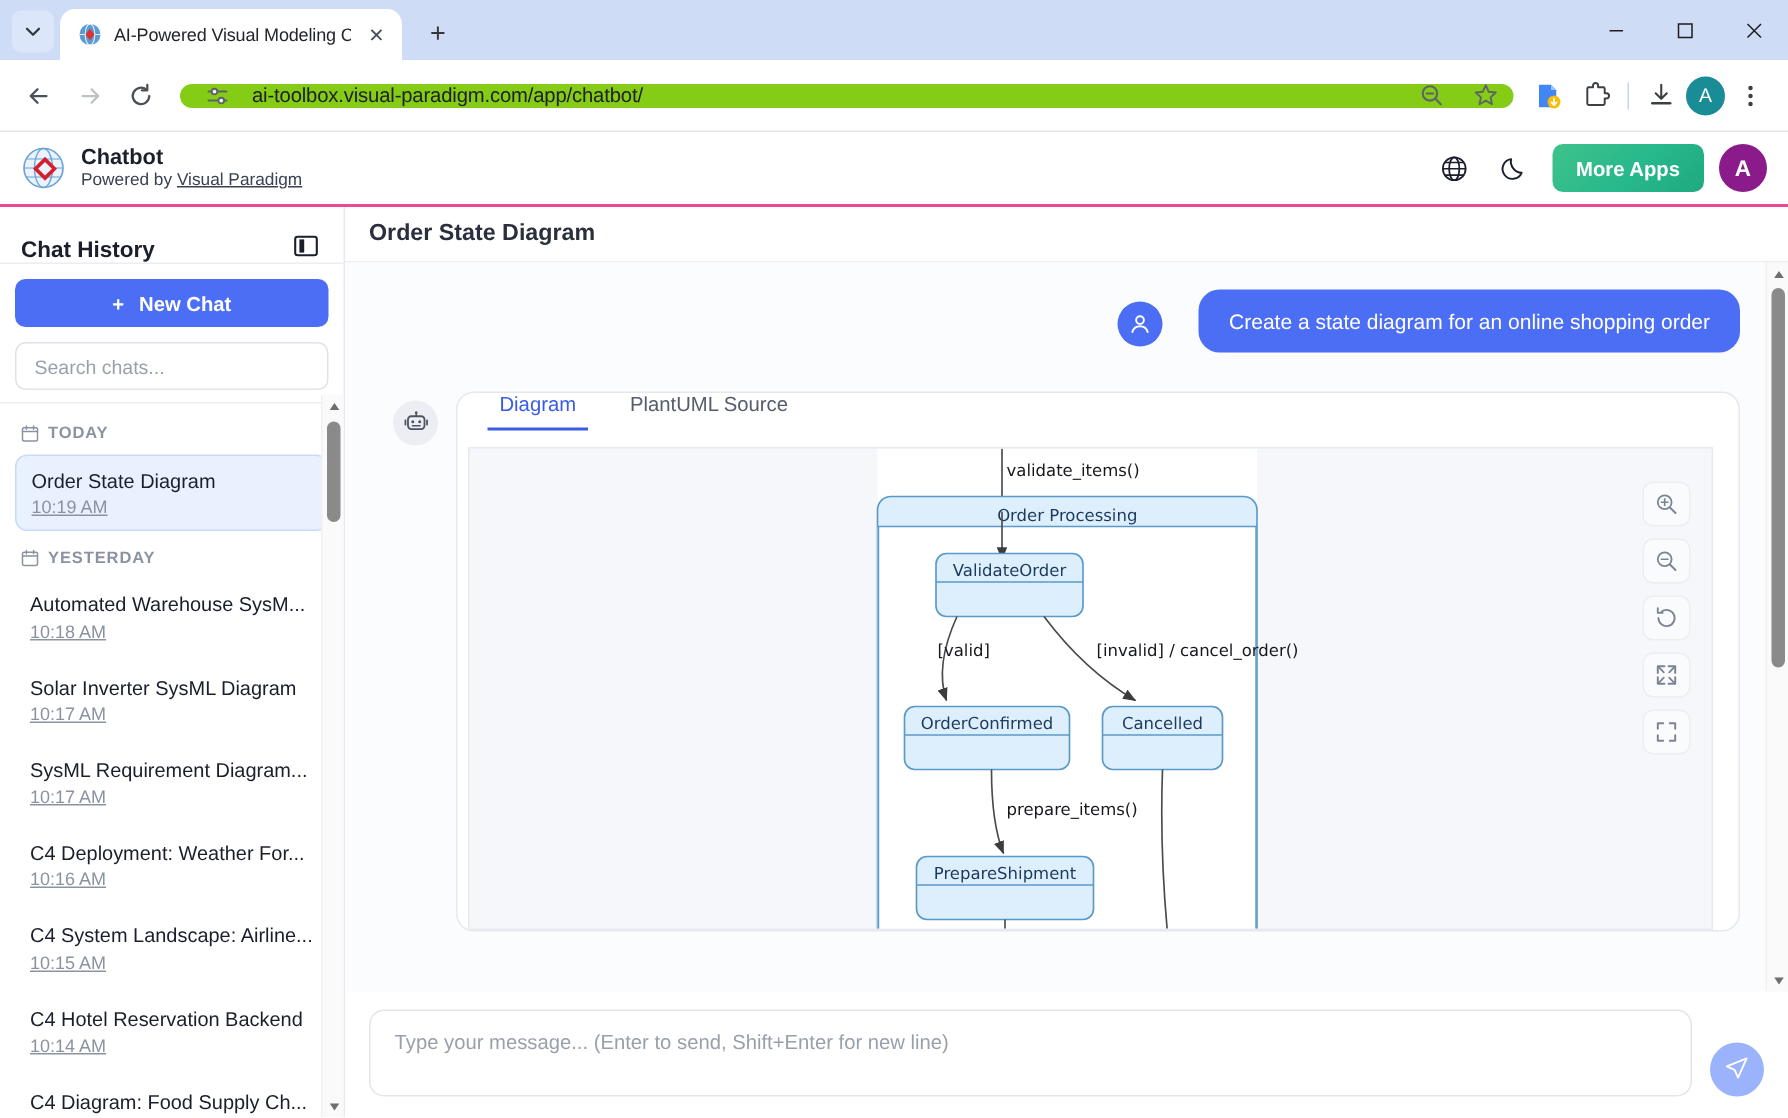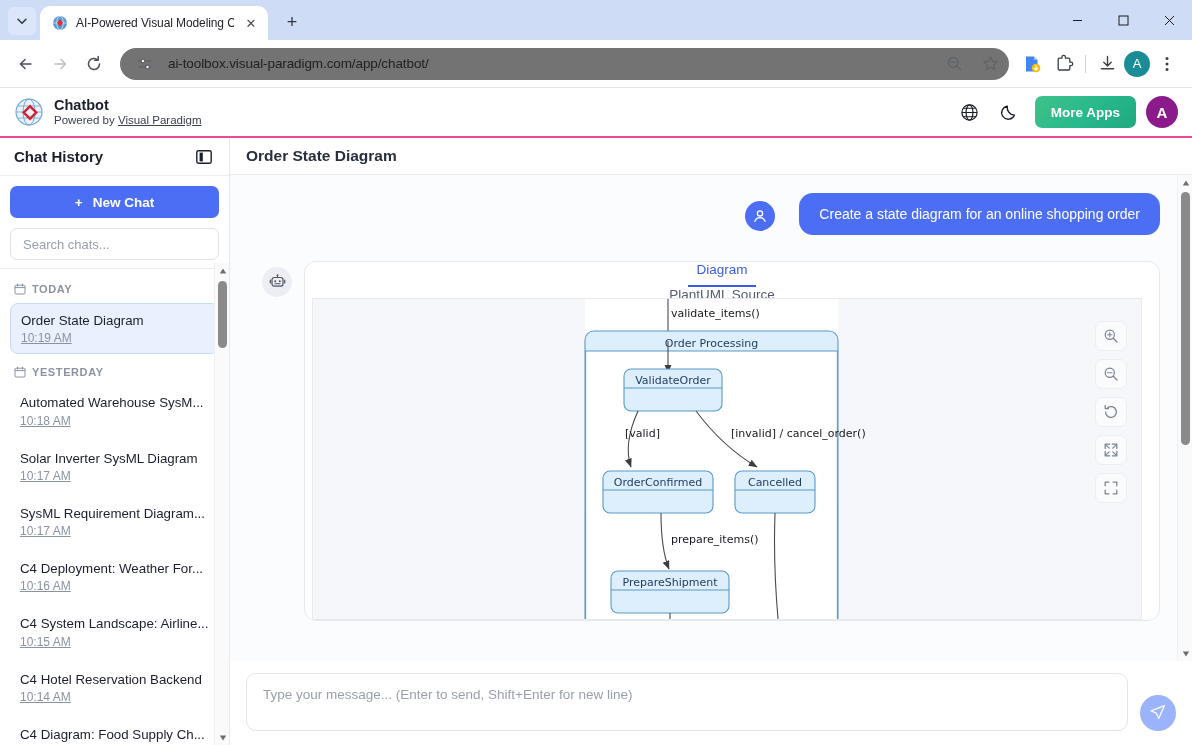--- a/index.html
+++ b/index.html
@@ -54,21 +54,21 @@
   .browser-toolbar {
     height: 48px; background: #ffffff; display: flex; align-items: center;
     padding: 0 10px; gap: 2px; border-bottom: 1px solid #e3e5e8;
   }
   .nav-btn {
     width: 32px; height: 32px; display: flex; align-items: center;
     justify-content: center; border-radius: 50%; cursor: pointer; color: #5f6368;
   }
   .nav-btn.disabled { color: #bdc1c6; }
   .omnibox {
-    flex: 1; height: 32px; margin: 0 6px 0 8px; background: #737373;
+    flex: 1; height: 16px; margin: 0 6px 0 8px; background: #84cc16;
     border-radius: 16px; display: flex; align-items: center;
     padding: 0 6px 0 12px; gap: 10px;
   }
   .omnibox-url {
     flex: 1; font-size: 13.5px; color: #202124; white-space: nowrap;
     overflow: hidden; letter-spacing: -0.1px;
   }
   .omni-icon { width: 26px; height: 26px; display: flex; align-items: center; justify-content: center; cursor: pointer; color: #5f6368; }
   .tb-icon { width: 30px; height: 30px; display: flex; align-items: center; justify-content: center; border-radius: 50%; cursor: pointer; color: #5f6368; }
   .tb-sep { width: 1px; height: 18px; background: #c9d3f0; margin: 0 4px; }
@@ -108,21 +108,21 @@
   
   .app-body { display: flex; height: 607px; }
 
   
   .sidebar {
     width: 230px; flex: none; background: #fff;
     border-right: 1px solid #e8eaee; display: flex; flex-direction: column;
     position: relative;
   }
   .sidebar-header {
-    height: 38px; display: flex; align-items: center; padding: 0 14px;
+    height: 38px; display: flex; align-items: flex-end; padding: 0 14px;
     border-bottom: 1px solid #ebedf1;
   }
   .sidebar-title { font-size: 15px; font-weight: bold; color: #1b1f2b; }
   .collapse-btn {
     margin-left: auto; width: 22px; height: 22px; cursor: pointer;
     display: flex; align-items: center; justify-content: center;
   }
   .sidebar-controls { padding: 10px 10px 8px 10px; border-bottom: 1px solid #ebedf1; }
   .new-chat-btn {
     width: 100%; height: 32px; border-radius: 7px; background: #4c6ef5;
@@ -190,21 +190,21 @@
   .msg-bot { display: flex; align-items: flex-start; gap: 12px; margin-top: 26px; }
   .bot-avatar {
     width: 30px; height: 30px; border-radius: 50%; background: #eceef3;
     display: flex; align-items: center; justify-content: center; flex: none;
     margin-top: 6px;
   }
   .diagram-card {
     flex: 1; background: #fff; border: 1px solid #e6e8ed; border-radius: 12px;
     overflow: hidden; height: 360px; position: relative;
   }
-  .tabs { display: flex; padding: 0 20px; height: 36px; align-items: center; flex-direction: column; }
+  .tabs { display: flex; padding: 0 20px; height: 36px; align-items: flex-start; }
   .tab {
     font-size: 13.5px; padding: 0 8px 8px 8px; margin-right: 20px;
     color: #555c6b; cursor: pointer; border-bottom: 2px solid transparent;
   }
   .tab.active { color: #3a5ce5; border-bottom-color: #3a5ce5; font-weight: normal; }
   .diagram-canvas {
     position: absolute; top: 36px; left: 7px; right: 17px; bottom: 0;
     background: #f6f7fa; border: 1px solid #e8eaef; overflow: hidden;
   }
   .diag-tools { position: absolute; top: 22px; right: 14px; display: flex; flex-direction: column; gap: 8px; }

